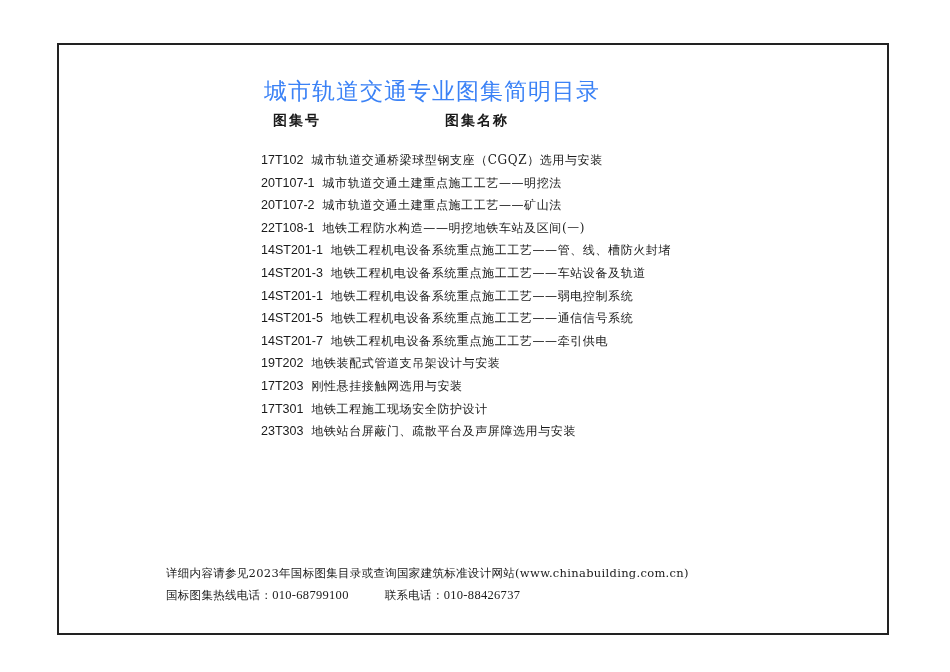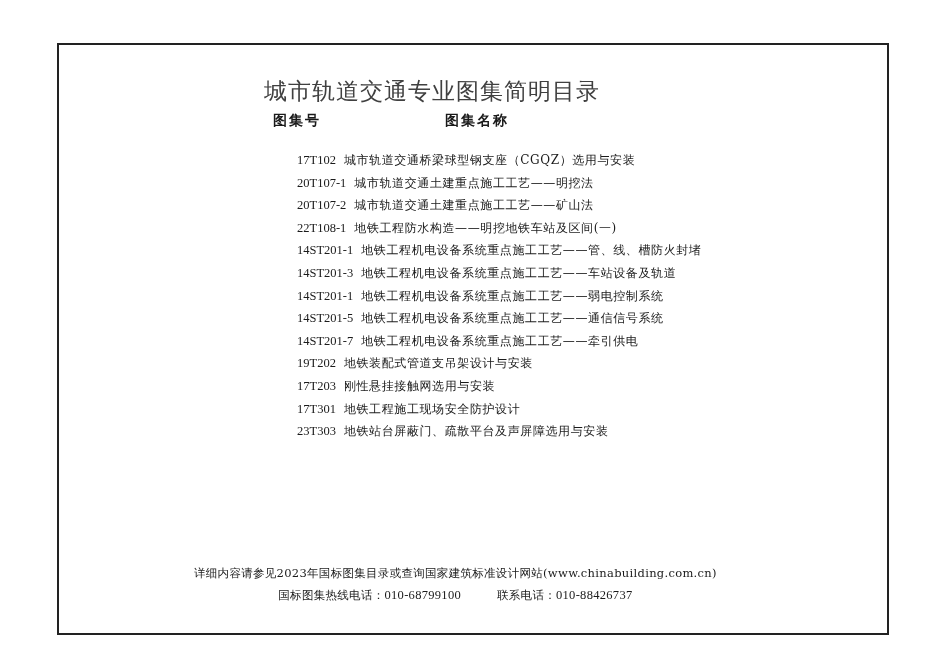--- a/index.html
+++ b/index.html
@@ -1,29 +1,29 @@
 <!DOCTYPE html>
 <html><head>
 <meta charset="utf-8">
 <style>
   html, body { margin:0; padding:0; background:#ffffff; }
   body { width:950px; height:672px; position:relative; overflow:hidden;
          font-family: "DejaVu Serif", "Liberation Serif", serif; color:#1a1a1a; }
   .frame { position:absolute; left:57px; top:43px; width:832px; height:592px;
            border:2px solid #222; box-sizing:border-box; }
   .title { position:absolute; left:0; width:864px; top:76px; text-align:center;
-           font-size:23px; letter-spacing:1px; color:#404040; }
+           font-size:23px; letter-spacing:1px; color:#3b82f6; }
   .hdr { position:absolute; top:112px; font-size:14px; font-weight:bold; letter-spacing:2px; }
   .hdr-code { left:273px; }
   .hdr-name { left:445px; }
   .list { position:absolute; left:261px; top:149px; margin:0; padding:0; list-style:none; }
   .row { height:22.6px; line-height:22.6px; font-size:11.5px; white-space:nowrap; }
-  .code { font-family: Liberation Serif, serif; font-size:12.5px; display:inline-block; margin-right:8px;margin-left:36px; }
+  .code { font-family: Liberation Sans, sans-serif; font-size:12.5px; display:inline-block; margin-right:8px; }
   .name { font-size:12px; letter-spacing:0.6px; }
-  .footer { position:absolute; left:194px; top:562px; font-size:11.5px;text-align:center; }
+  .footer { position:absolute; left:166px; top:562px; font-size:11.5px; }
   .footer div { height:22px; line-height:22px; white-space:nowrap; letter-spacing:0.3px; }
   .mono { font-family: "Liberation Serif", "DejaVu Serif", serif; font-size:12.5px; }
   .gap { display:inline-block; width:36px; }
 </style>
 </head>
 <body>
 
 <div class="frame"></div>
 
 <div class="title">城市轨道交通专业图集简明目录</div>

